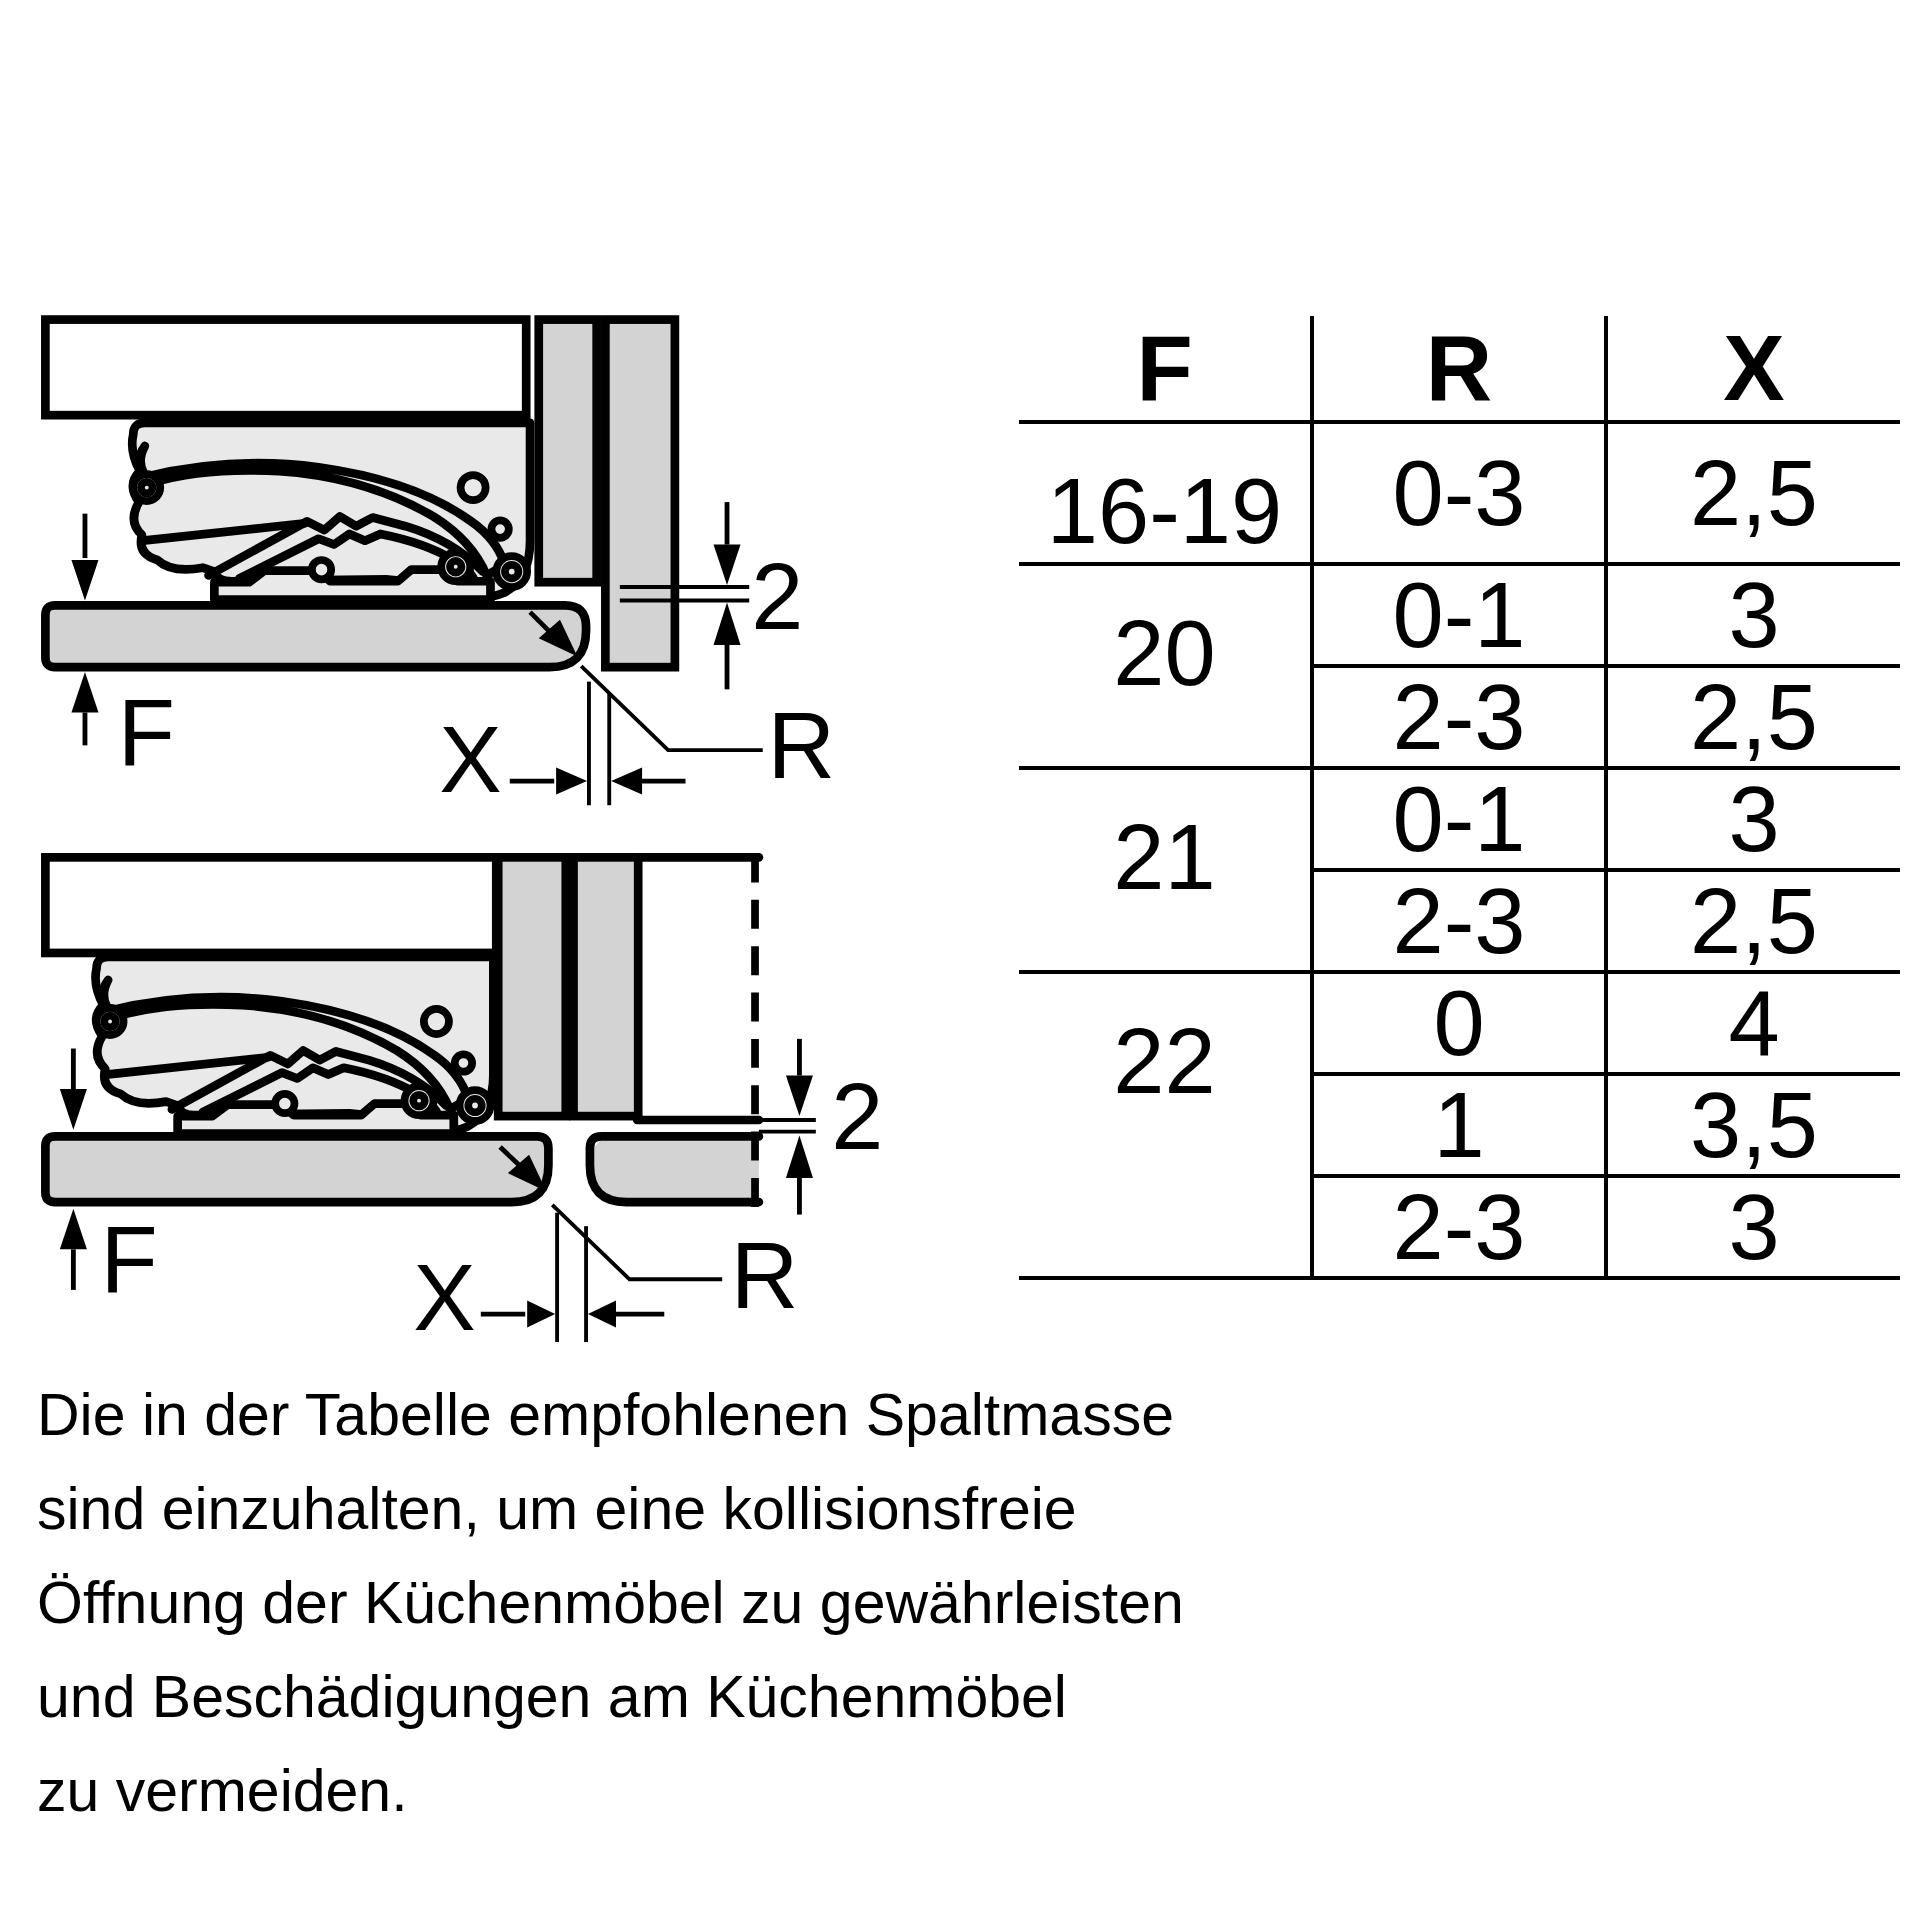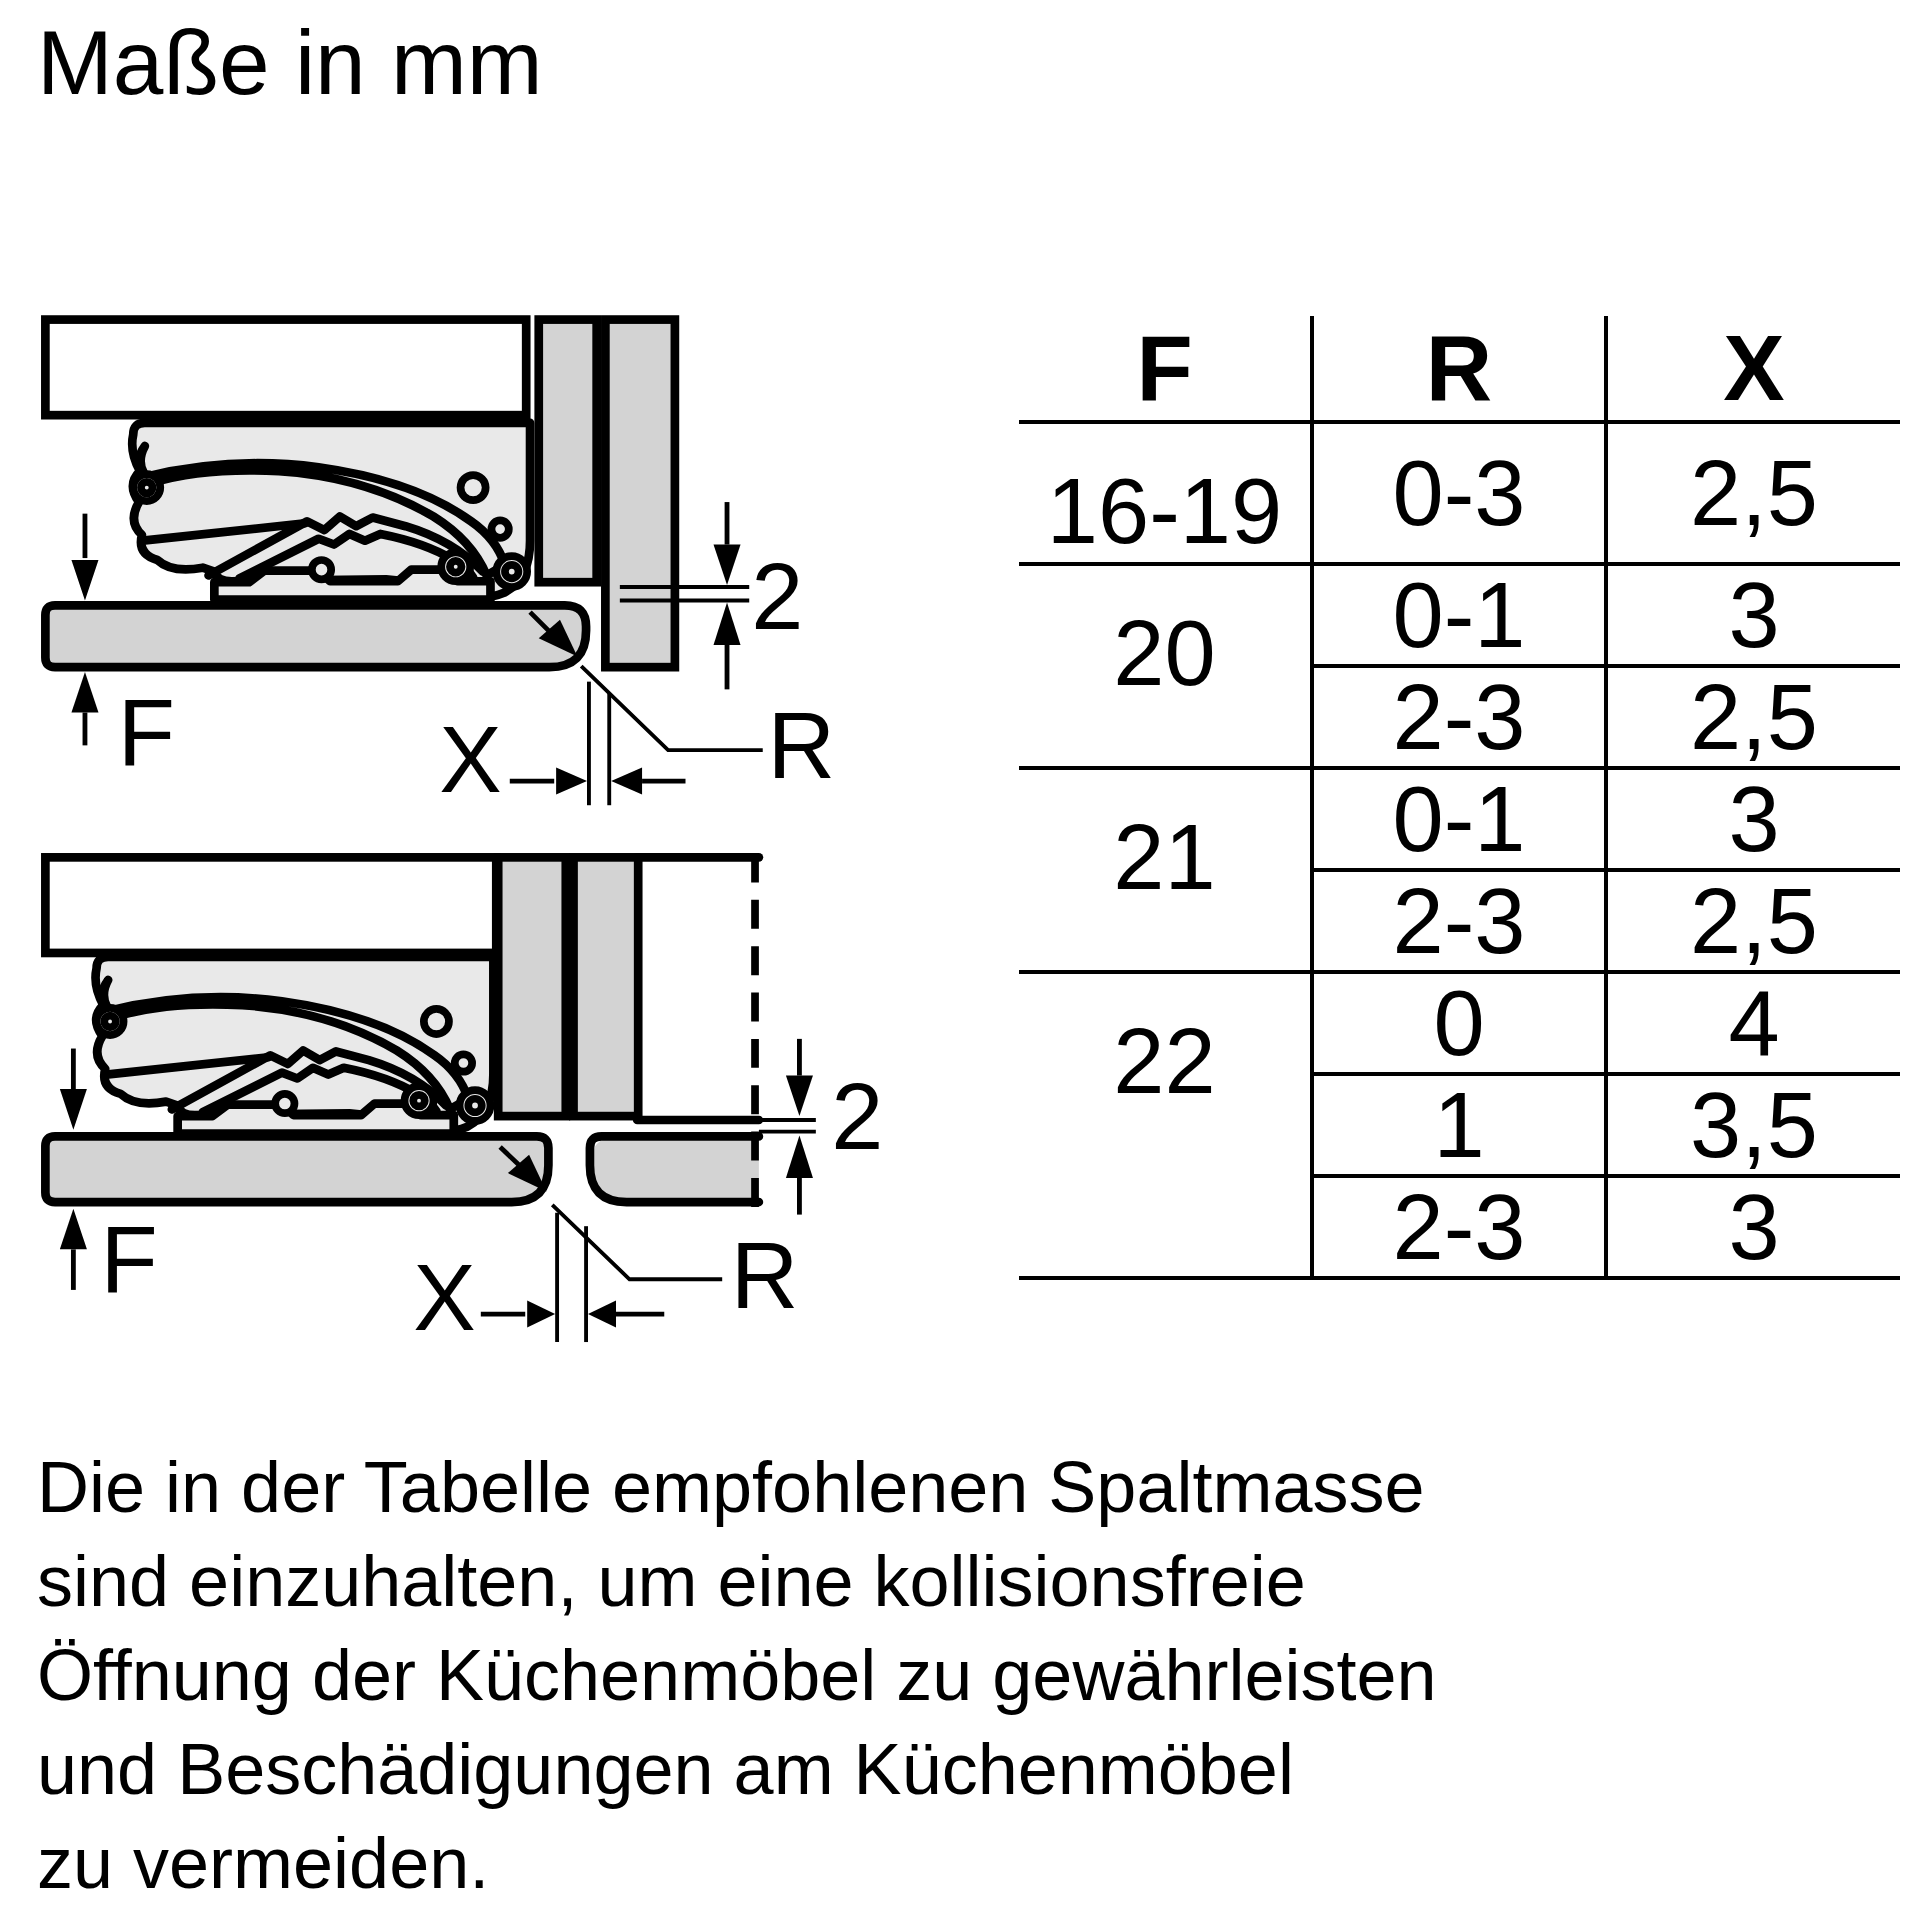--- a/index.html
+++ b/index.html
@@ -1,19 +1,19 @@
 <!DOCTYPE html>
 <html><head>
 <meta charset="utf-8">
 <style>
   html,body{margin:0;padding:0;background:#fff;}
   .page{position:relative;width:1931px;height:1931px;background:#fff;overflow:hidden;
         font-family:"Liberation Sans", sans-serif;color:#000;}
   .title{position:absolute;left:37px;top:13.5px;font-size:91px;line-height:97px;white-space:nowrap;}
-  .note{position:absolute;left:37px;top:1440px;font-size:72px;line-height:94px;white-space:nowrap;}
+  .note{position:absolute;left:37px;top:1368px;font-size:59px;line-height:94px;white-space:nowrap;}
   .diagram-layer{position:absolute;left:0;top:0;width:1931px;height:1931px;}
 
   
   .spec-table{position:absolute;left:1019px;top:316px;border-collapse:collapse;table-layout:fixed;
               font-size:92px;line-height:1;color:#000;}
   .spec-table th,.spec-table td{padding:0;text-align:center;}
   .spec-table thead th{font-weight:bold;height:104px;}
   .spec-table tbody tr{height:102px;}
   .vline{border-left:4.8px solid #000;border-right:4.8px solid #000;}
   .hb{border-bottom:4.8px solid #000;}
@@ -32,21 +32,20 @@
   .dashed{stroke:#000;stroke-width:8;fill:none;stroke-dasharray:30 18;}
   .arrow{fill:#000;stroke:none;}
   .dlabel{font-family:"Liberation Sans", sans-serif;font-size:97px;fill:#000;}
 </style>
 </head>
 <body>
 
 <div class="page">
 
   <div class="title">
-    <div>Maße in mm</div>
   </div>
 
   <svg class="diagram-layer" viewBox="0 0 2000 2000">
     <defs>
       <g id="hinge">
 
         <path class="hinge-fill" d="M138,450 Q138,438 150,438 L549,438 L549,560 Q549,600 522,614
                  Q505,621 488,618 L460,612 Q430,602 400,600 L240,602 Q224,602 222,592
                  L210,588 Q178,594 163,580 Q142,574 147,554 Q132,540 144,520
                  Q131,502 145,488 Q134,468 138,450 Z"></path>

